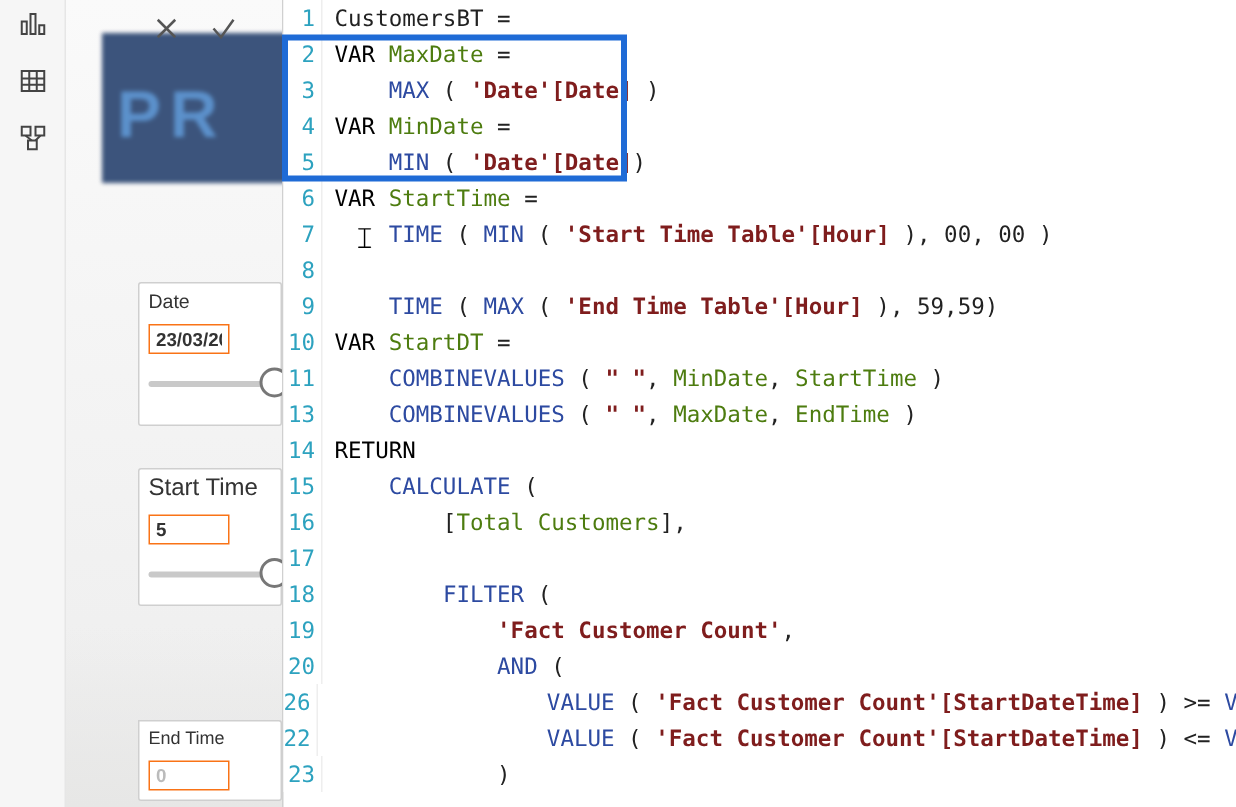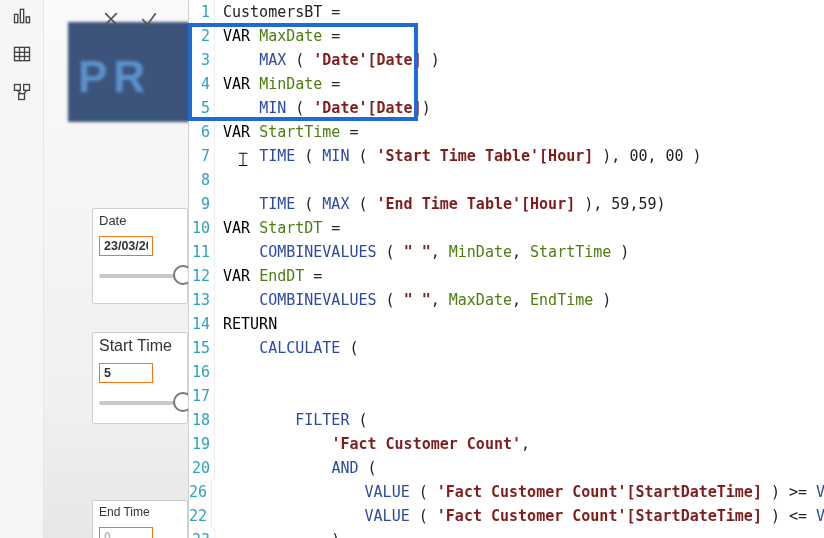--- a/index.html
+++ b/index.html
@@ -20,21 +20,21 @@
   .gut { width:26px; text-align:right; color:#2da2bf; padding-right:4px; border-right:1px solid #eee; user-select:none; background:#fff; }
   .code { padding-left:8px; white-space:pre; color:#222; }
   .kw { color:#000000; }     
   .fn { color:#2d4aa1;text-align:right; }     
   .meas { color:#4d7c0f; }   
   .str { color:#7f1d1d;font-weight:bold; }
 
   .highlight-box { position:absolute; left:144px; top:23px; width:230px; height:98px; border:4px solid #1f6bd6; z-index:6; pointer-events:none; }
   .cursor-caret { position:absolute; left:192px; top:148px; font-family:serif; font-size:20px; color:#000; z-index:7; pointer-events:none; }
 
-  .slicer-panel { position:absolute; left:48px; width:96px; background:#fff; border:1px solid #cfcfcf; border-radius:2px; padding:4px 6px; z-index:3;margin-top:20px; }
+  .slicer-panel { position:absolute; left:48px; width:96px; background:#fff; border:1px solid #cfcfcf; border-radius:2px; padding:4px 6px; z-index:3; }
   .slicer-title { font-size:13px; color:#333; margin-bottom:8px; }
   .slicer-input  { width:54px; font-size:12.5px; padding:2px 4px; border:1px solid #f97316; color:#333;font-weight:bold; }
   .slider-line   { margin-top:18px; height:4px; background:#c9c9c9; position:relative; border-radius:2px; }
   .slider-knob   { position:absolute; top:-9px; width:20px; height:20px; border:2px solid #777; border-radius:50%; background:#fff; }
   .panel-date    { top:188px; height:96px; }
   .panel-start   { top:312px; height:92px; }
   .panel-end     { top:480px; height:54px; border-top-left-radius:0;}
   .panel-end .slicer-input { color:#bbb; }
 
   .gradient-bottom { position:absolute; left:0; right:0; bottom:0; height:120px; background:linear-gradient(180deg, rgba(240,240,240,0) 0%, #e7e7e6 100%); pointer-events:none; z-index:2; }
@@ -128,37 +128,34 @@
         </div>
         <div class="edrow">
           <div class="gut">10</div>
           <div class="code"><span class="kw">VAR</span><span> </span><span class="meas">StartDT</span><span> =</span></div>
         </div>
         <div class="edrow">
           <div class="gut">11</div>
           <div class="code"><span>    </span><span class="fn">COMBINEVALUES</span><span> ( </span><span class="str">" "</span><span>, </span><span class="meas">MinDate</span><span>, </span><span class="meas">StartTime</span><span> )</span></div>
         </div>
         <div class="edrow">
-          <div class="gut">12</div>
-          <div class="code"><span class="kw">VAR</span><span> </span><span class="meas">EndDT</span><span> =</span></div>
-        </div>
-        <div class="edrow">
           <div class="gut">13</div>
           <div class="code"><span>    </span><span class="fn">COMBINEVALUES</span><span> ( </span><span class="str">" "</span><span>, </span><span class="meas">MaxDate</span><span>, </span><span class="meas">EndTime</span><span> )</span></div>
         </div>
         <div class="edrow">
           <div class="gut">14</div>
           <div class="code"><span class="kw">RETURN</span></div>
         </div>
         <div class="edrow">
           <div class="gut">15</div>
           <div class="code"><span>    </span><span class="fn">CALCULATE</span><span> (</span></div>
         </div>
         <div class="edrow">
           <div class="gut">16</div>
+          <div class="code"><span>        [</span><span class="meas">Total Customers</span><span>],</span></div>
         </div>
         <div class="edrow">
           <div class="gut">17</div>
           <div class="code"><span></span></div>
         </div>
         <div class="edrow">
           <div class="gut">18</div>
           <div class="code"><span>        </span><span class="fn">FILTER</span><span> (</span></div>
         </div>
         <div class="edrow">

